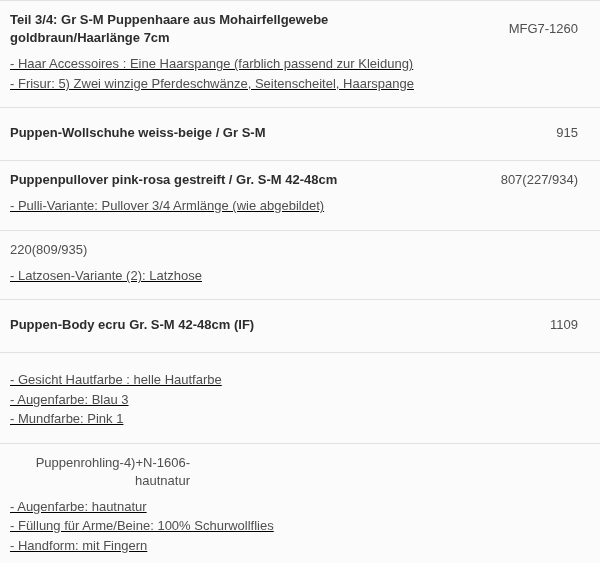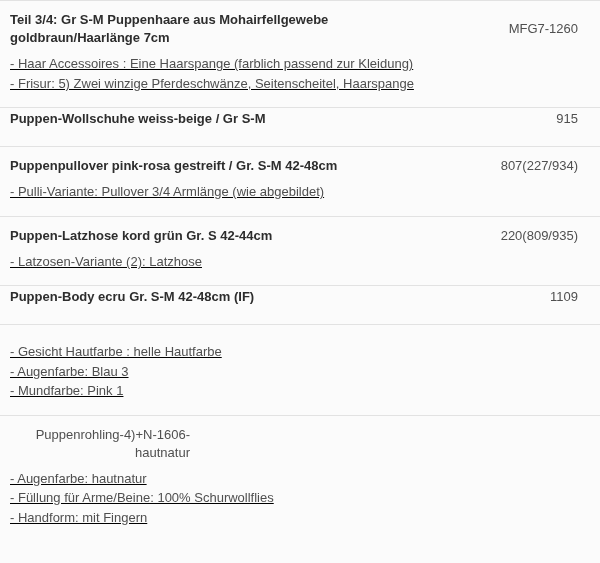--- a/index.html
+++ b/index.html
@@ -51,21 +51,21 @@
   }
   .details {
     margin-top: 7px;
     text-decoration: underline;
   }
   .detail-line {
     font-size: 13px;
     line-height: 19.5px;
     color: var(--detail-text);
   }
-  .line-item.no-details { padding-bottom: 18px; padding-top: 2px; }
+  .line-item.no-details { padding-bottom: 18px; padding-top: 16px; }
 </style>
 </head>
 <body>
 
 <div class="items-list" id="items-list">
     <section class="line-item">
     <div class="head">
       <div class="item-title">Teil 3/4: Gr S-M Puppenhaare aus Mohairfellgewebe goldbraun/Haarlänge 7cm</div>
       <div class="item-code">MFG7-1260</div>
     </div>
@@ -85,21 +85,20 @@
     <div class="head">
       <div class="item-title">Puppenpullover pink-rosa gestreift / Gr. S-M 42-48cm</div>
       <div class="item-code">807(227/934)</div>
     </div>
     <div class="details">
         <div class="detail-line">- Pulli-Variante: Pullover 3/4 Armlänge (wie abgebildet)</div>
       </div>
   </section>
     <section class="line-item">
     <div class="head">
-      <div class="item-title">Puppen-Latzhose kord grün Gr. S 42-44cm</div>
       <div class="item-code">220(809/935)</div>
     </div>
     <div class="details">
         <div class="detail-line">- Latzosen-Variante (2): Latzhose</div>
       </div>
   </section>
     <section class="line-item no-details">
     <div class="head">
       <div class="item-title">Puppen-Body ecru Gr. S-M 42-48cm (IF)</div>
       <div class="item-code">1109</div>

